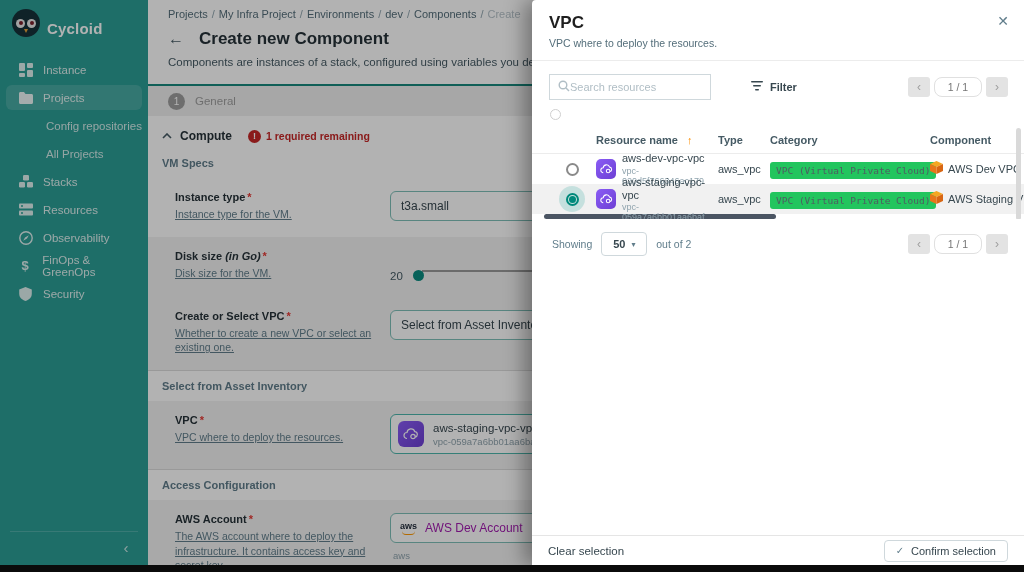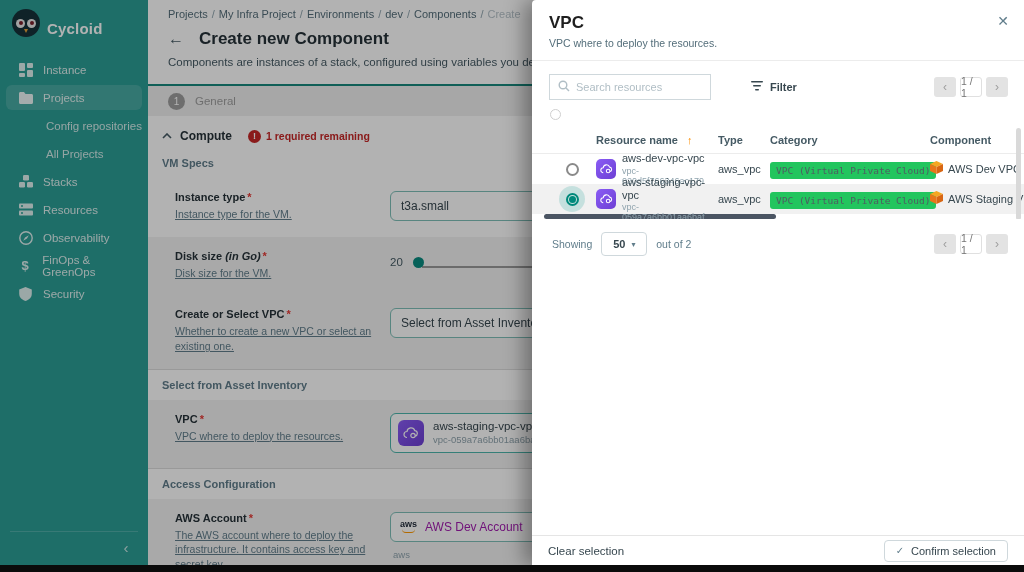--- a/index.html
+++ b/index.html
@@ -47,21 +47,21 @@
   .badge-text { font-size:10.5px; font-weight:bold; color:#c62828; }
   .section-label { font-size:11px; font-weight:bold; color:#607d8b; padding:9px 0 9px 14px; background:#fff; }
   .frow { display:flex; padding:13px 0 15px 27px; background:#fff; }
   .frow.gray { background:#f3f3f3; }
   .fcol { width:215px; }
   .flabel { font-size:11px; font-weight:bold; color:#263238; }
   .flabel .req { color:#e53935; margin-left:2px; }
   .flabel .it { font-style:italic; font-weight:bold; }
   .fdesc { font-size:10.5px; color:#607d8b; margin-top:4px; line-height:1.4; width:200px;text-decoration:underline; }
   .select-box { width:270px; height:30px; border:1px solid #7fbfb8; border-radius:6px; background:#fff; display:flex; align-items:center; padding:0 10px; font-size:12px; color:#37474f; cursor:pointer; }
-  .slider { display:flex; align-items:flex-end; margin-top:6px; }
+  .slider { display:flex; align-items:flex-start; margin-top:20px; }
   .slider-val { font-size:11.5px; color:#455a64; margin-right:10px; }
   .slider-dot { width:11px; height:11px; border-radius:50%; background:#0a8c80; cursor:pointer; z-index:1; }
   .slider-track { width:225px; height:2px; background:#9a9a9a; margin-left:-2px; cursor:pointer; }
   .hdiv { height:1px; background:#dcdcdc; }
   .resource-box { width:270px; height:40px; border:1px solid #4db6ac; border-radius:6px; background:#fff; display:flex; align-items:center; gap:9px; padding:0 7px; cursor:pointer; }
   .vpc-ic { width:26px; height:26px; border-radius:6px; background:linear-gradient(135deg,#8a5cf5,#6d3fd4); display:flex; align-items:center; justify-content:center; flex:0 0 auto; }
   .res-name { font-size:11.5px; color:#37474f; }
   .res-id { font-size:9.5px; color:#90a4ae; margin-top:2px; }
   .aws-box { width:270px; height:30px; border:1px solid #7fbfb8; border-radius:6px; background:#fff; display:flex; align-items:center; gap:8px; padding:0 9px; cursor:pointer; }
   .aws-logo { display:flex; flex-direction:column; align-items:center; line-height:1; }
@@ -73,27 +73,27 @@
   
   .overlay { position:absolute; left:0; top:0; width:1024px; height:565px; background:rgba(0,0,0,0.30); z-index:5; pointer-events:none; }
 
   
   .modal { position:absolute; left:532px; top:0; width:492px; height:565px; background:#fff; z-index:10; box-shadow:-8px 0 20px rgba(0,0,0,0.35); border-radius:4px 0 0 0; }
   .modal-header { padding:13px 16px 11px 17px; border-bottom:1px solid #ececec; position:relative; }
   .modal-title { font-size:17px; font-weight:bold; color:#1f1f1f; }
   .modal-sub { font-size:10.5px; color:#546e7a; margin-top:4px; }
   .close { position:absolute; right:15px; top:13px; font-size:14px; color:#607d8b; cursor:pointer; }
   .toolbar { display:flex; align-items:center; padding:13px 16px 0 17px; }
-  .search { width:162px; height:26px; border:1px solid #cfd8dc; border-radius:0; display:flex; align-items:center; gap:6px; padding:0 8px; }
+  .search { width:162px; height:26px; border:1px solid #cfd8dc; border-radius:0; display:flex; align-items:center; padding:0 8px; }
   .search input { border:none; outline:none; background:transparent; font-size:11px; color:#37474f; width:100%; font-family:"Liberation Sans", sans-serif; }
   .search input::placeholder { color:#b0bec5; }
   .filter { display:flex; align-items:center; gap:7px; margin-left:40px; font-size:11px; font-weight:bold; color:#37474f; cursor:pointer; }
   .pager { margin-left:auto; display:flex; align-items:center; gap:4px; }
   .pg-btn { width:22px; height:20px; background:#e3e3e3; border-radius:3px; color:#9e9e9e; font-size:12px; display:flex; align-items:center; justify-content:center; cursor:pointer; }
-  .pg-label { width:22px; height:20px; border:1px solid #e0e0e0; border-radius:3px; color:#757575; font-size:10.5px; display:flex; align-items:center; justify-content:center; }
+  .pg-label { width:48px; height:20px; border:1px solid #e0e0e0; border-radius:8px; color:#757575; font-size:10.5px; display:flex; align-items:center; justify-content:center; }
   .info-ic { width:11px; height:11px; border:1.5px solid #cfcfcf; border-radius:50%; margin:9px 0 0 18px; }
   .rtable { margin-top:6px; position:relative; overflow:hidden; }
   .thead, .trow { display:flex; align-items:center; }
   .thead { height:28px; border-bottom:1px solid #ececec; }
   .trow { height:30px; cursor:pointer; }
   .trow.selected { background:#f1f1f1; }
   .c0 { width:64px; padding-left:16px; display:flex; align-items:center; justify-content:center; flex:0 0 auto; }
   .c1 { width:122px; display:flex; align-items:center; gap:6px; flex:0 0 auto; }
   .c2 { width:52px; flex:0 0 auto; }
   .c3 { width:160px; flex:0 0 auto; }

